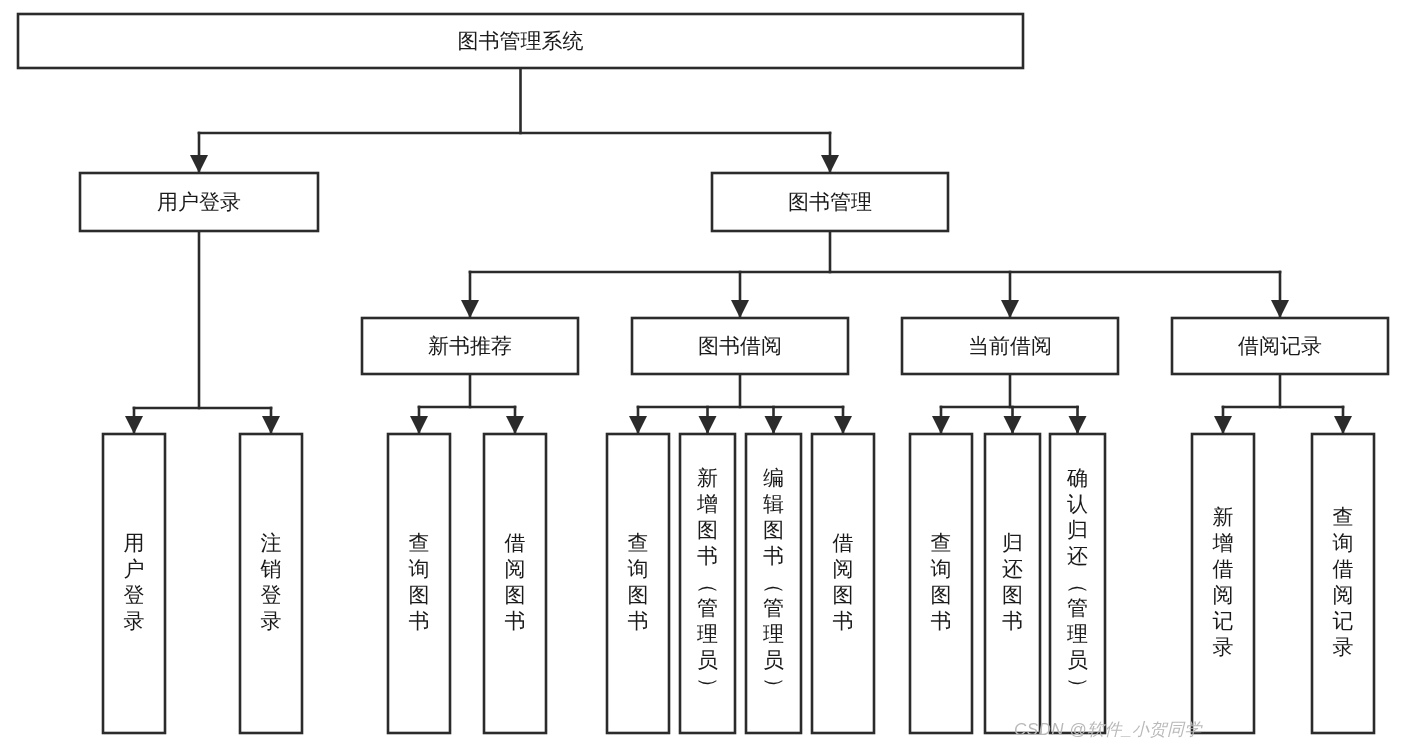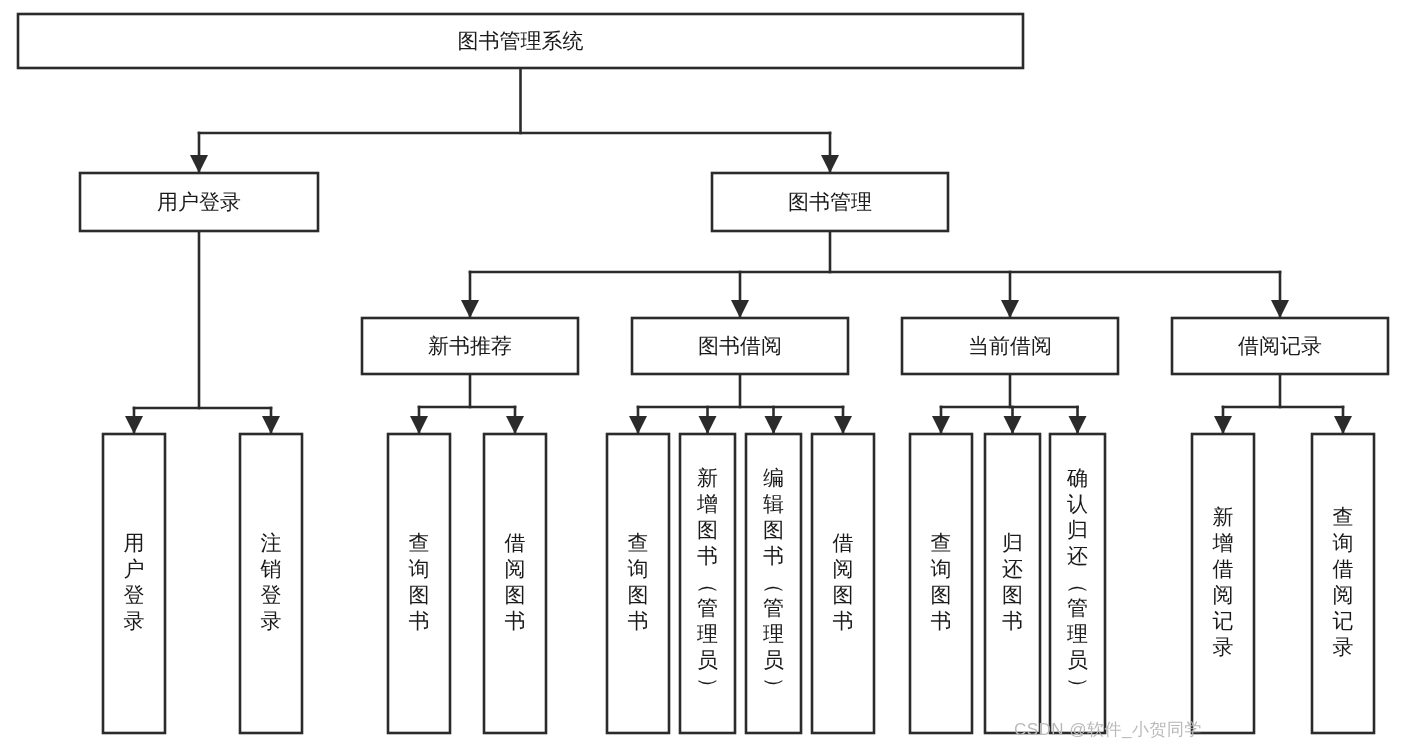--- a/index.html
+++ b/index.html
@@ -59,20 +59,21 @@
   .watermark {
     position: absolute;
     right: 8px;
     bottom: 6px;
     font-family: "Liberation Sans", "DejaVu Sans", sans-serif;
     font-size: 17px;
     color: #b9b9b9;
     letter-spacing: 0.5px;
     white-space: nowrap;
     user-select: none;
+    font-style: italic;
   }
 </style>
 </head>
 <body>
 
 <div id="diagram-root">
   <svg id="tree-svg" viewBox="0 0 1405 747">
     <g id="edges-layer">
         <g>
           <path d="M 520.5 68 L 520.5 133" class="connector"></path>

